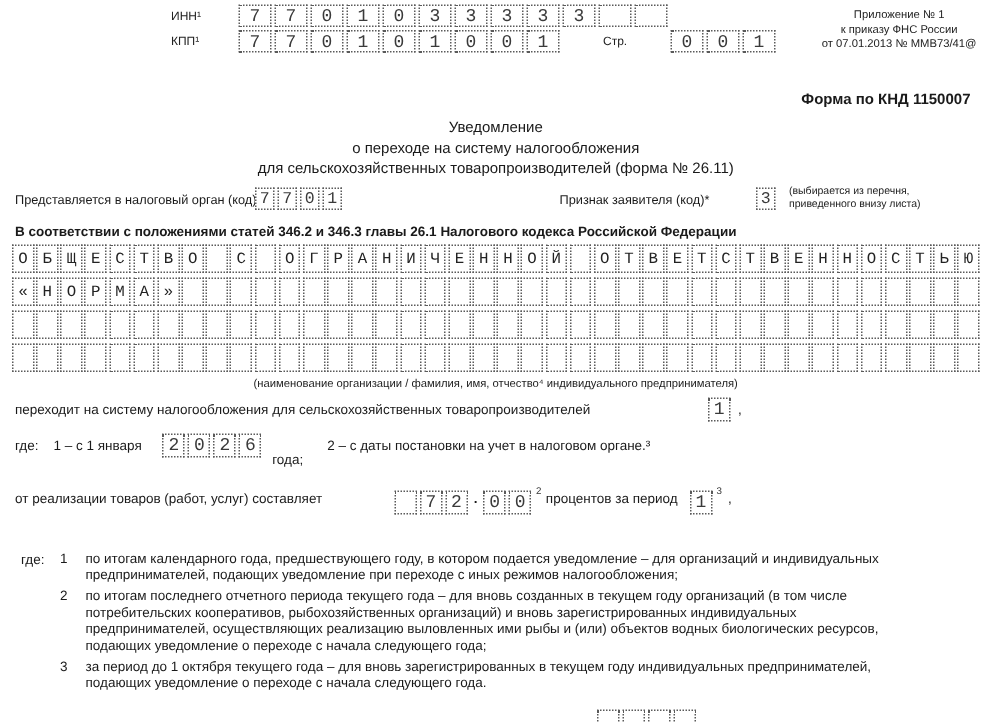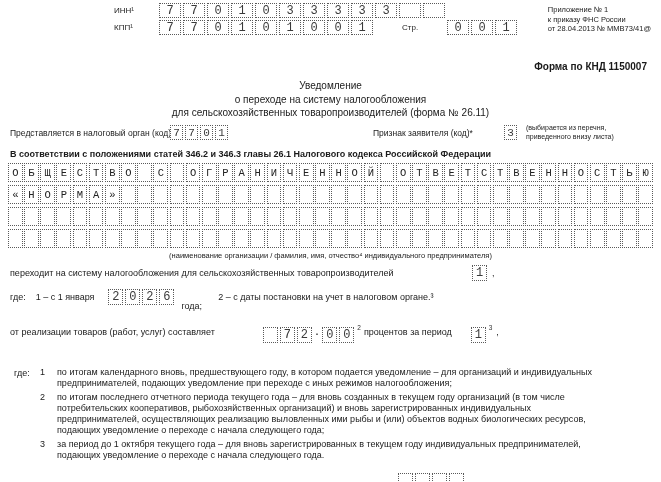--- a/index.html
+++ b/index.html
@@ -27,21 +27,21 @@
       #000 18px 20px,#fff 20px 21px,#000 21px 25px,#fff 25px 27px);
   }
   .bcnum{position:absolute;left:50%;bottom:-2px;transform:translateX(-50%);
     background:#fff;padding:0 2px;font-size:12px;font-weight:bold;letter-spacing:1px;white-space:nowrap;}
   
   .idrow{display:flex;align-items:center;gap:23px;}
   .inn-row{left:114px;top:3px;}
   .kpp-row{left:114px;top:20px;}
   .fld-label{font-size:8px;color:#222;min-width:22px;}
   .str-label{margin-left:6px;}
-  .appendix{right:10px;top:5px;text-align:left;font-size:7.5px;line-height:9.5px;color:#222;margin-left:48px;}
+  .appendix{right:10px;top:5px;text-align:center;font-size:7.5px;line-height:9.5px;color:#222;margin-left:48px;}
   .knd{right:14px;top:61px;font-size:10px;font-weight:bold;}
   
   .title{left:0;top:79px;width:100%;text-align:center;font-weight:normal;font-size:10px;line-height:13.5px;}
   
   .row-auth{left:10px;top:124px;width:645px;height:20px;}
   .row-auth .lbl{position:absolute;top:4px;font-size:8.5px;}
   .lbl-organ{left:0;}
   .cells-organ{position:absolute;left:160px;top:1px;}
   .lbl-applicant{left:363px;}
   .cell-applicant{position:absolute;left:494px;top:1px;}
@@ -59,21 +59,21 @@
   .yearline{left:10px;top:288px;display:flex;align-items:center;font-size:9px;height:18px;white-space:nowrap;}
   .yearline .opt1{margin-left:10px;}
   .yearline .cells{margin-left:14px;}
   .yearline .ys{margin-left:7px;margin-top:18px;}
   .yearline .opt2{margin-left:16px;}
   .sharepara{left:10px;top:311px;width:645px;font-size:9px;line-height:11.5px;}
   .shareline{left:10px;top:327px;display:flex;font-size:9px;height:18px;white-space:nowrap;}
   .shareline .cells-int{margin-left:48px;}
   .shareline .dot{margin:0 4px;font-weight:bold;}
   .sup{font-size:6.5px;vertical-align:top;position:relative;top:-3px;margin:0 3px;color:#333;}
-  .shareline .mid{margin-right:19px;}
+  .shareline .mid{margin-right:8px;}
   .shareline .tailc{margin-left:1px;}
   
   .fnotes{left:14px;top:367px;width:640px;font-size:9px;line-height:11.3px;}
   .fn-lead{position:absolute;left:0;top:1px;}
   .fnrows{margin-left:26px;}
   .fnrow{display:flex;gap:9px;margin-bottom:2px;}
   .fnnum{flex:none;width:8px;}
   .fntext{flex:1;max-width:545px;}
   
   .partial{left:398px;top:473px;}
@@ -119,21 +119,21 @@
     <span class="cells cells-lg">
         <span class="cell">0</span>
         <span class="cell">0</span>
         <span class="cell">1</span>
       </span>
   </div>
 
   <div class="abs appendix">
     <div>Приложение № 1</div>
     <div>к приказу ФНС России</div>
-    <div>от 28.04.2013 № ММВ73/41@</div>
+    <div>от 07.01.2013 № ММВ73/41@</div>
   </div>
   <div class="abs knd">Форма по КНД 1150007</div>
 
   <div class="abs title">
     <div>Уведомление</div>
     <div>о переходе на систему налогообложения</div>
     <div>для сельскохозяйственных товаропроизводителей (форма № 26.11)</div>
   </div>
 
   <div class="abs row-auth">
@@ -206,21 +206,21 @@
       </span>
     <span class="sup">3</span>
     <span class="tailc">,</span>
   </div>
 
   <div class="abs fnotes">
     <span class="fn-lead">где:</span>
     <div class="fnrows">
       <div class="fnrow">
         <span class="fnnum">1</span>
-        <span class="fntext">по итогам календарного вновь, предшествующего году, в котором подается уведомление – для организаций и индивидуальных предпринимателей, подающих уведомление при переходе с иных режимов налогообложения;</span>
+        <span class="fntext">по итогам календарного года, предшествующего году, в котором подается уведомление – для организаций и индивидуальных предпринимателей, подающих уведомление при переходе с иных режимов налогообложения;</span>
       </div>
       <div class="fnrow">
         <span class="fnnum">2</span>
         <span class="fntext">по итогам последнего отчетного периода текущего года – для вновь созданных в текущем году организаций (в том числе потребительских кооперативов, рыбохозяйственных организаций) и вновь зарегистрированных индивидуальных предпринимателей, осуществляющих реализацию выловленных ими рыбы и (или) объектов водных биологических ресурсов, подающих уведомление о переходе с начала следующего года;</span>
       </div>
       <div class="fnrow">
         <span class="fnnum">3</span>
         <span class="fntext">за период до 1 октября текущего года – для вновь зарегистрированных в текущем году индивидуальных предпринимателей, подающих уведомление о переходе с начала следующего года.</span>
       </div>
     </div>

